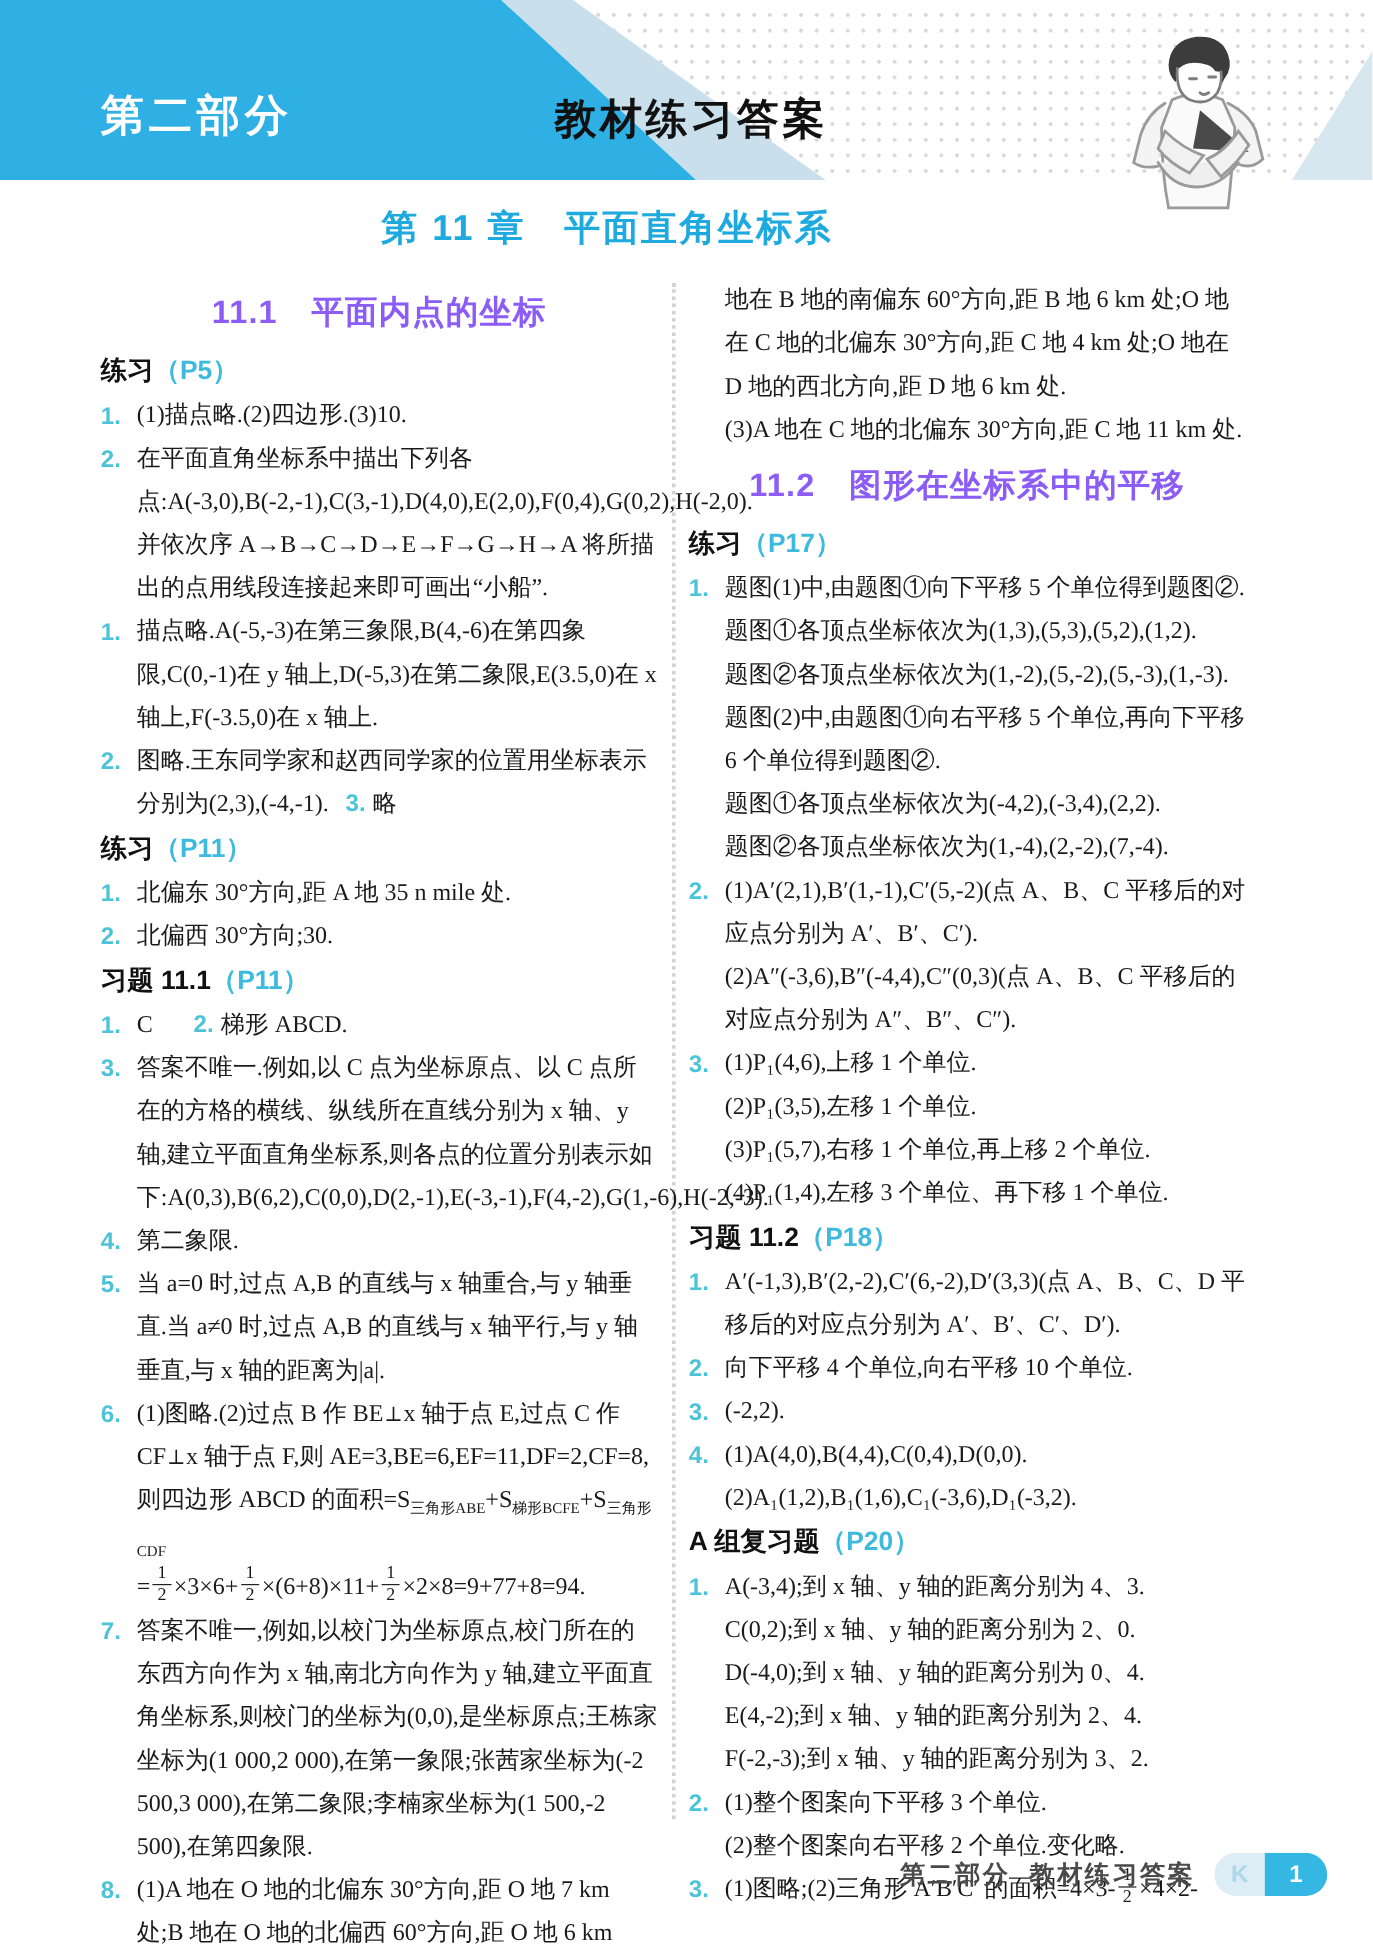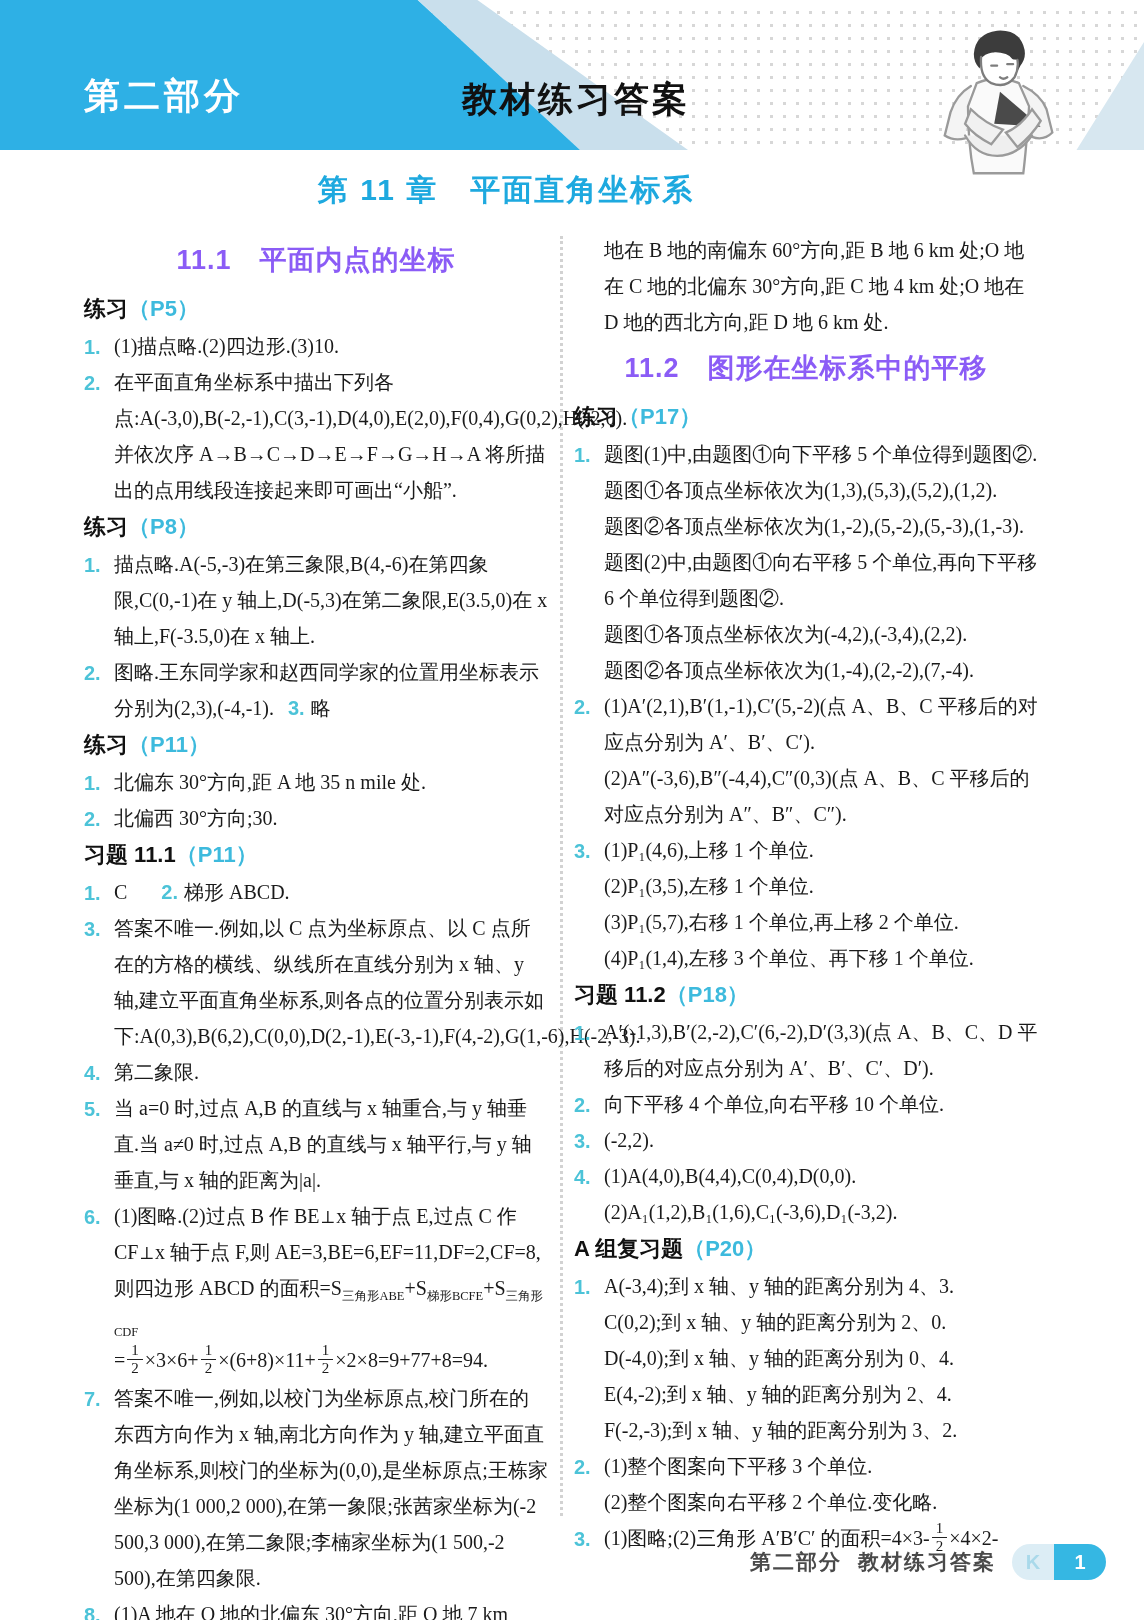--- a/index.html
+++ b/index.html
@@ -150,21 +150,20 @@
         <div class="section-title">11.1　平面内点的坐标</div>
         <div class="group-head"><span>练习</span><span class="page-ref">（P5）</span></div>
         <div class="item">
           <span class="num">1.</span>
           <div class="para">(1)描点略.(2)四边形.(3)10.</div>
         </div>
         <div class="item">
           <span class="num">2.</span>
           <div class="para">在平面直角坐标系中描出下列各点:A(-3,0),B(-2,-1),C(3,-1),D(4,0),E(2,0),F(0,4),G(0,2),H(-2,0).并依次序 A→B→C→D→E→F→G→H→A 将所描出的点用线段连接起来即可画出“小船”.</div>
         </div>
-        <div class="group-head"><span>练习</span><span class="page-ref">（P8）</span></div>
         <div class="item">
           <span class="num">1.</span>
           <div class="para">描点略.A(-5,-3)在第三象限,B(4,-6)在第四象限,C(0,-1)在 y 轴上,D(-5,3)在第二象限,E(3.5,0)在 x 轴上,F(-3.5,0)在 x 轴上.</div>
         </div>
         <div class="item">
           <span class="num">2.</span>
           <div class="para">图略.王东同学家和赵西同学家的位置用坐标表示分别为(2,3),(-4,-1).<span class="inum">3.</span>略</div>
         </div>
         <div class="group-head"><span>练习</span><span class="page-ref">（P11）</span></div>
         <div class="item">
@@ -212,20 +211,21 @@
         </div>
         <div class="item">
           <span class="num">8.</span>
           <div class="para">(1)A 地在 O 地的北偏东 30°方向,距 O 地 7 km 处;B 地在 O 地的北偏西 60°方向,距 O 地 6 km 处;D 地在 O 地的东南方向,距 O 地 6 km 处.</div>
         </div>
       </div>
     <div class="col-divider"></div>
     <div class="col">
         <div class="item">
           <div class="para">地在 B 地的南偏东 60°方向,距 B 地 6 km 处;O 地在 C 地的北偏东 30°方向,距 C 地 4 km 处;O 地在 D 地的西北方向,距 D 地 6 km 处.</div>
+          <div class="para">(3)A 地在 C 地的北偏东 30°方向,距 C 地 11 km 处.</div>
         </div>
         <div class="section-title">11.2　图形在坐标系中的平移</div>
         <div class="group-head"><span>练习</span><span class="page-ref">（P17）</span></div>
         <div class="item">
           <span class="num">1.</span>
           <div class="para">题图(1)中,由题图①向下平移 5 个单位得到题图②.</div>
           <div class="para">题图①各顶点坐标依次为(1,3),(5,3),(5,2),(1,2).</div>
           <div class="para">题图②各顶点坐标依次为(1,-2),(5,-2),(5,-3),(1,-3).</div>
           <div class="para">题图(2)中,由题图①向右平移 5 个单位,再向下平移 6 个单位得到题图②.</div>
           <div class="para">题图①各顶点坐标依次为(-4,2),(-3,4),(2,2).</div>

